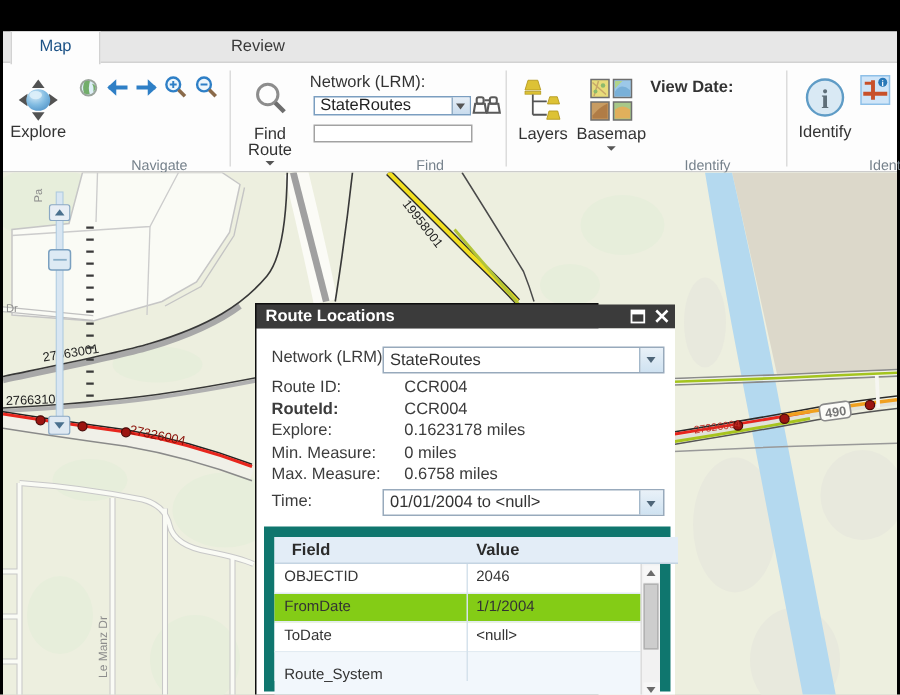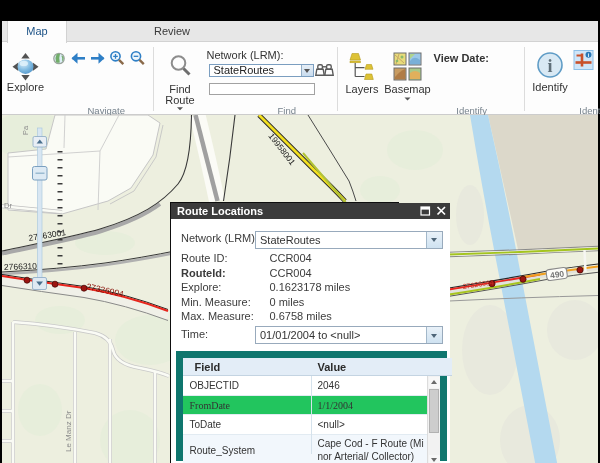--- a/index.html
+++ b/index.html
@@ -347,31 +347,30 @@
 
       <div id="dtable">
         <div class="thead">
             <span class="c1">Field</span>
             <span class="c2">Value</span>
           </div>
         <div class="trow" style="top:18px; height:19.5px; background:#fff;">
             <span class="c1">OBJECTID</span>
             <span class="c2">2046</span>
           </div>
-        <div class="trow" style="top:37.5px; height:19.5px; background:#22c55e;font-family:Liberation Serif, serif;">
+        <div class="trow" style="top:37.5px; height:19.5px; background:#84cc16;">
             <span class="c1">FromDate</span>
             <span class="c2">1/1/2004</span>
           </div>
         <div class="trow" style="top:57px; height:19.5px; background:#fff;">
             <span class="c1">ToDate</span>
             <span class="c2">&lt;null&gt;</span>
           </div>
         <div class="trow" style="top:76.5px; height:31.5px; background:#f2f7fc; border-bottom:none;">
             <span class="c1">Route_System</span>
-            <span class="c2" style="line-height:12.5px;">Cape Cod - F Route (Mi<br>nor Arterial/ Collector)</span>
           </div>
         <div class="colsep" style="top:18px;"></div>
         <div id="vscroll">
           <div class="sbtn" style="top:0.5px;">
               <div class="tri-up"></div>
             </div>
           <div id="thumb"></div>
           <div class="sbtn" style="bottom:0.5px;">
               <div class="tri-dn"></div>
             </div>

